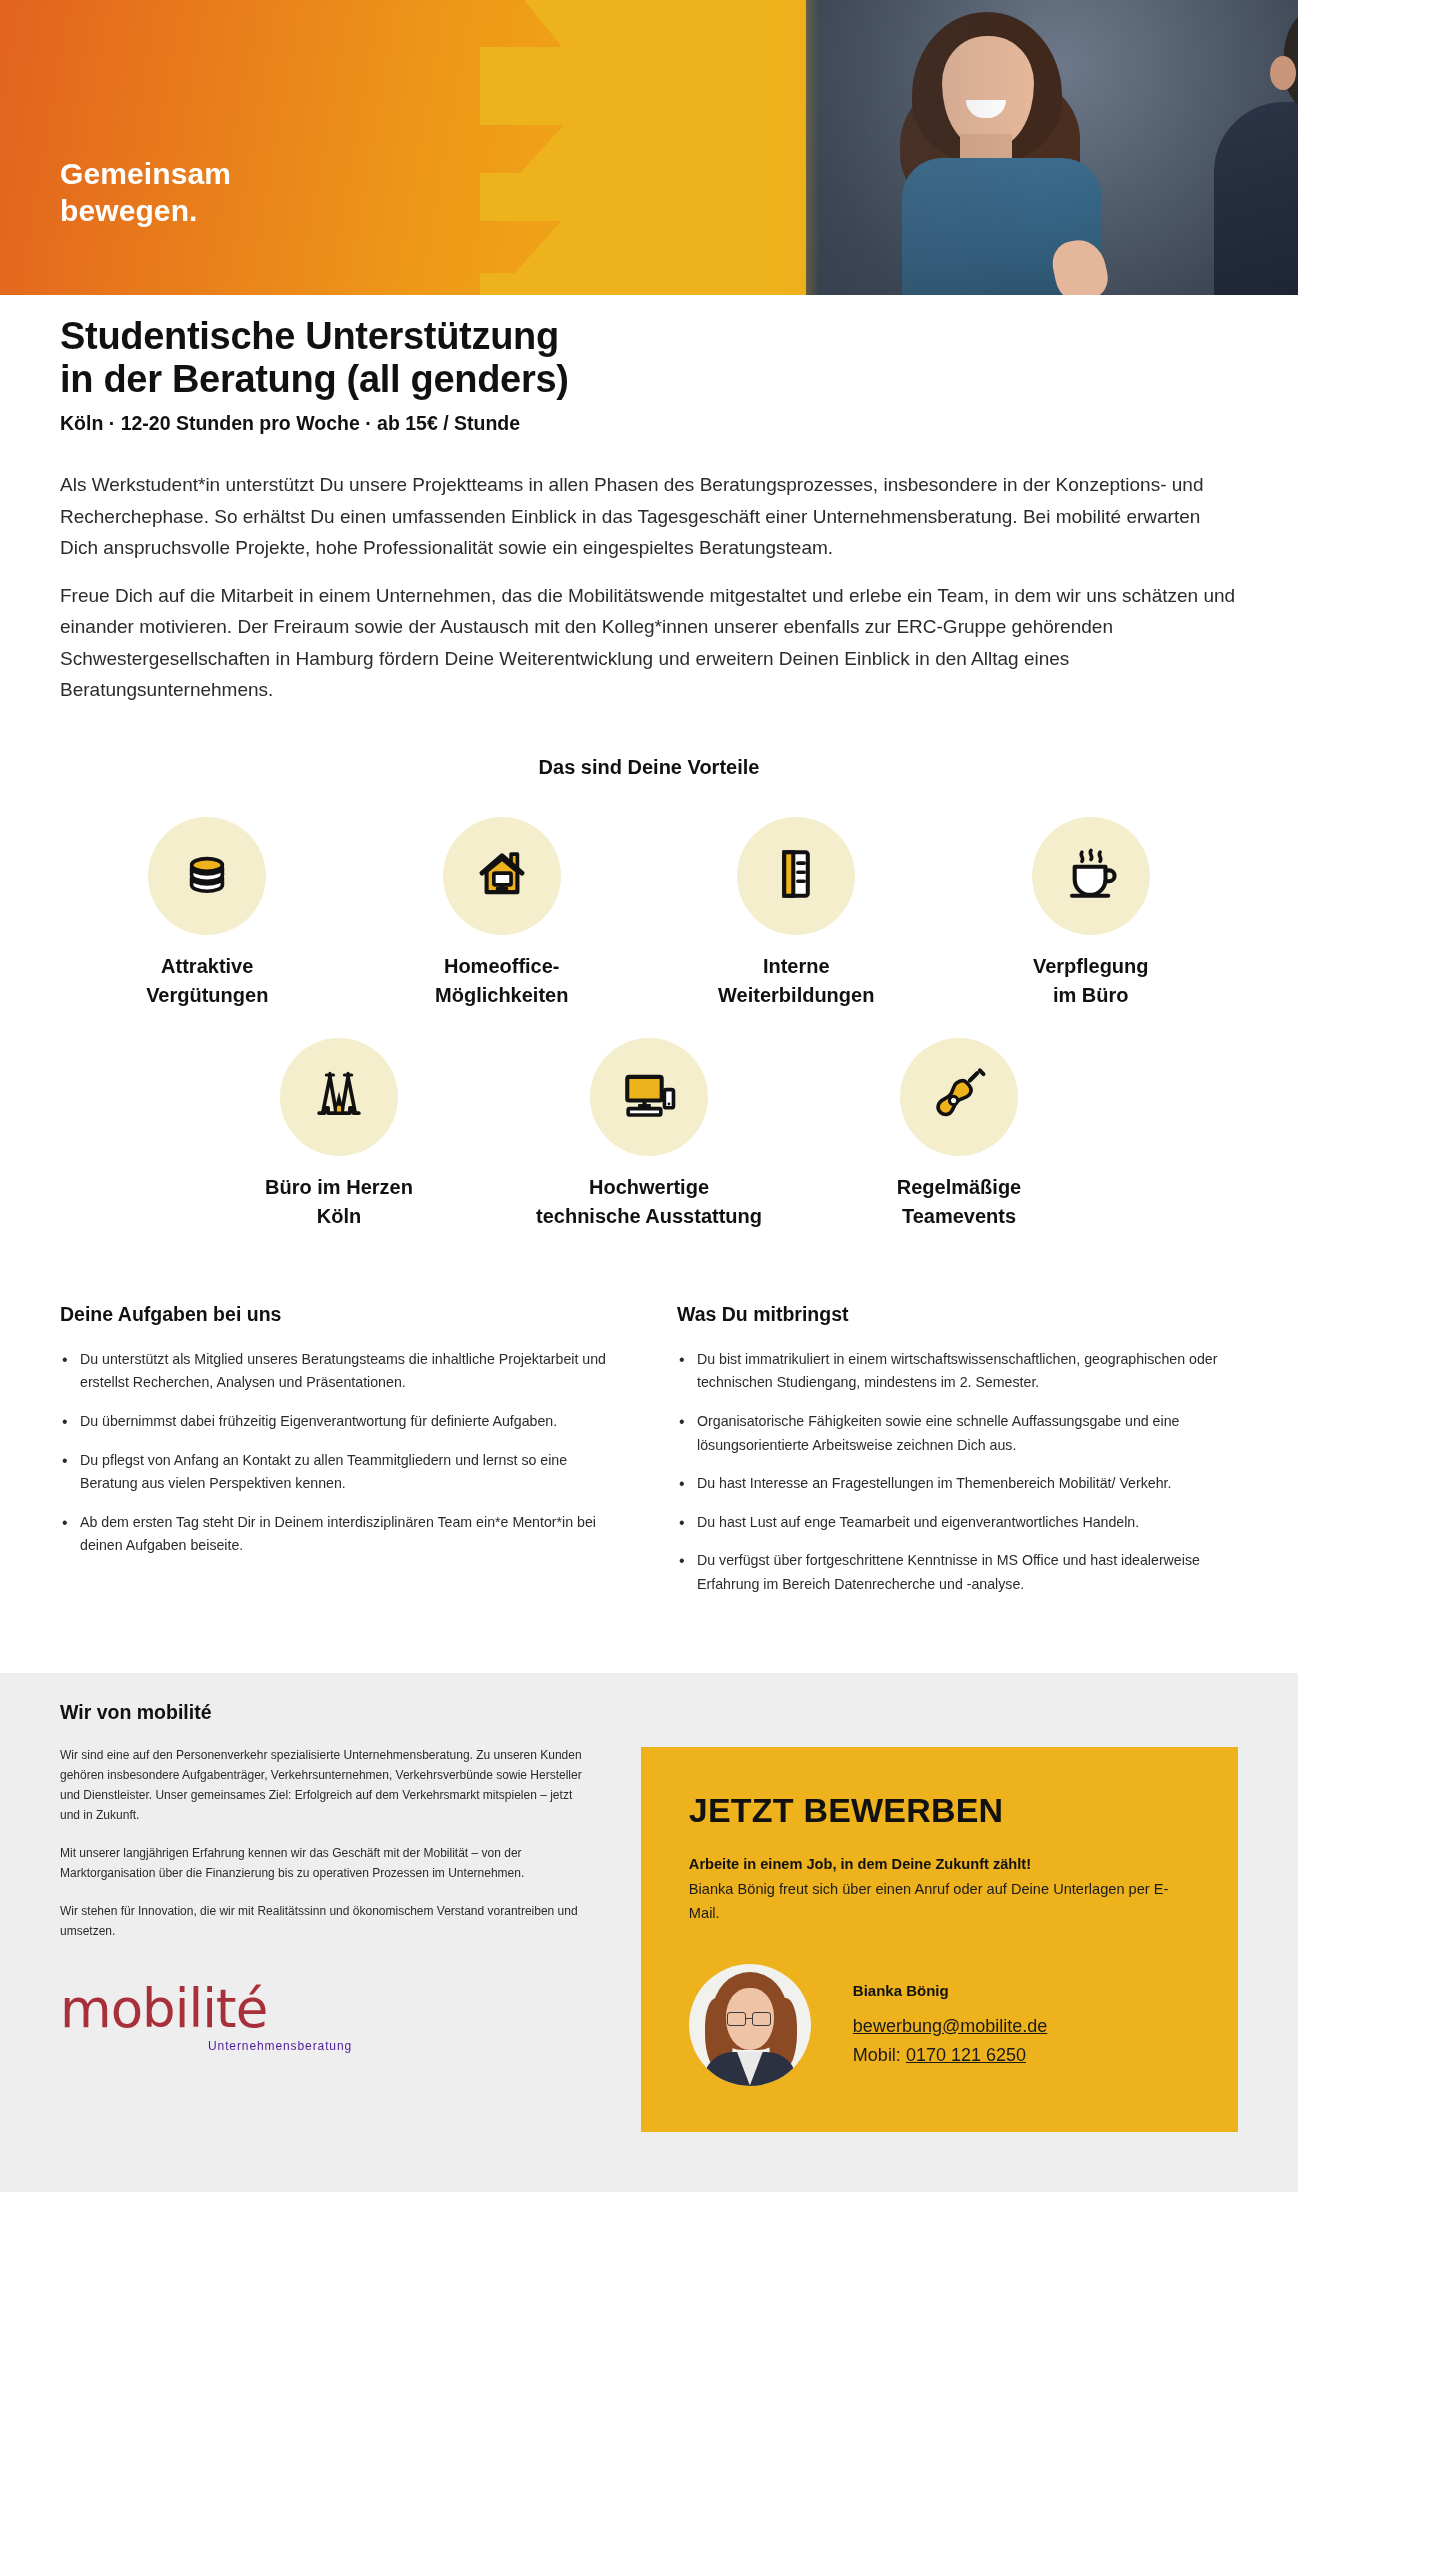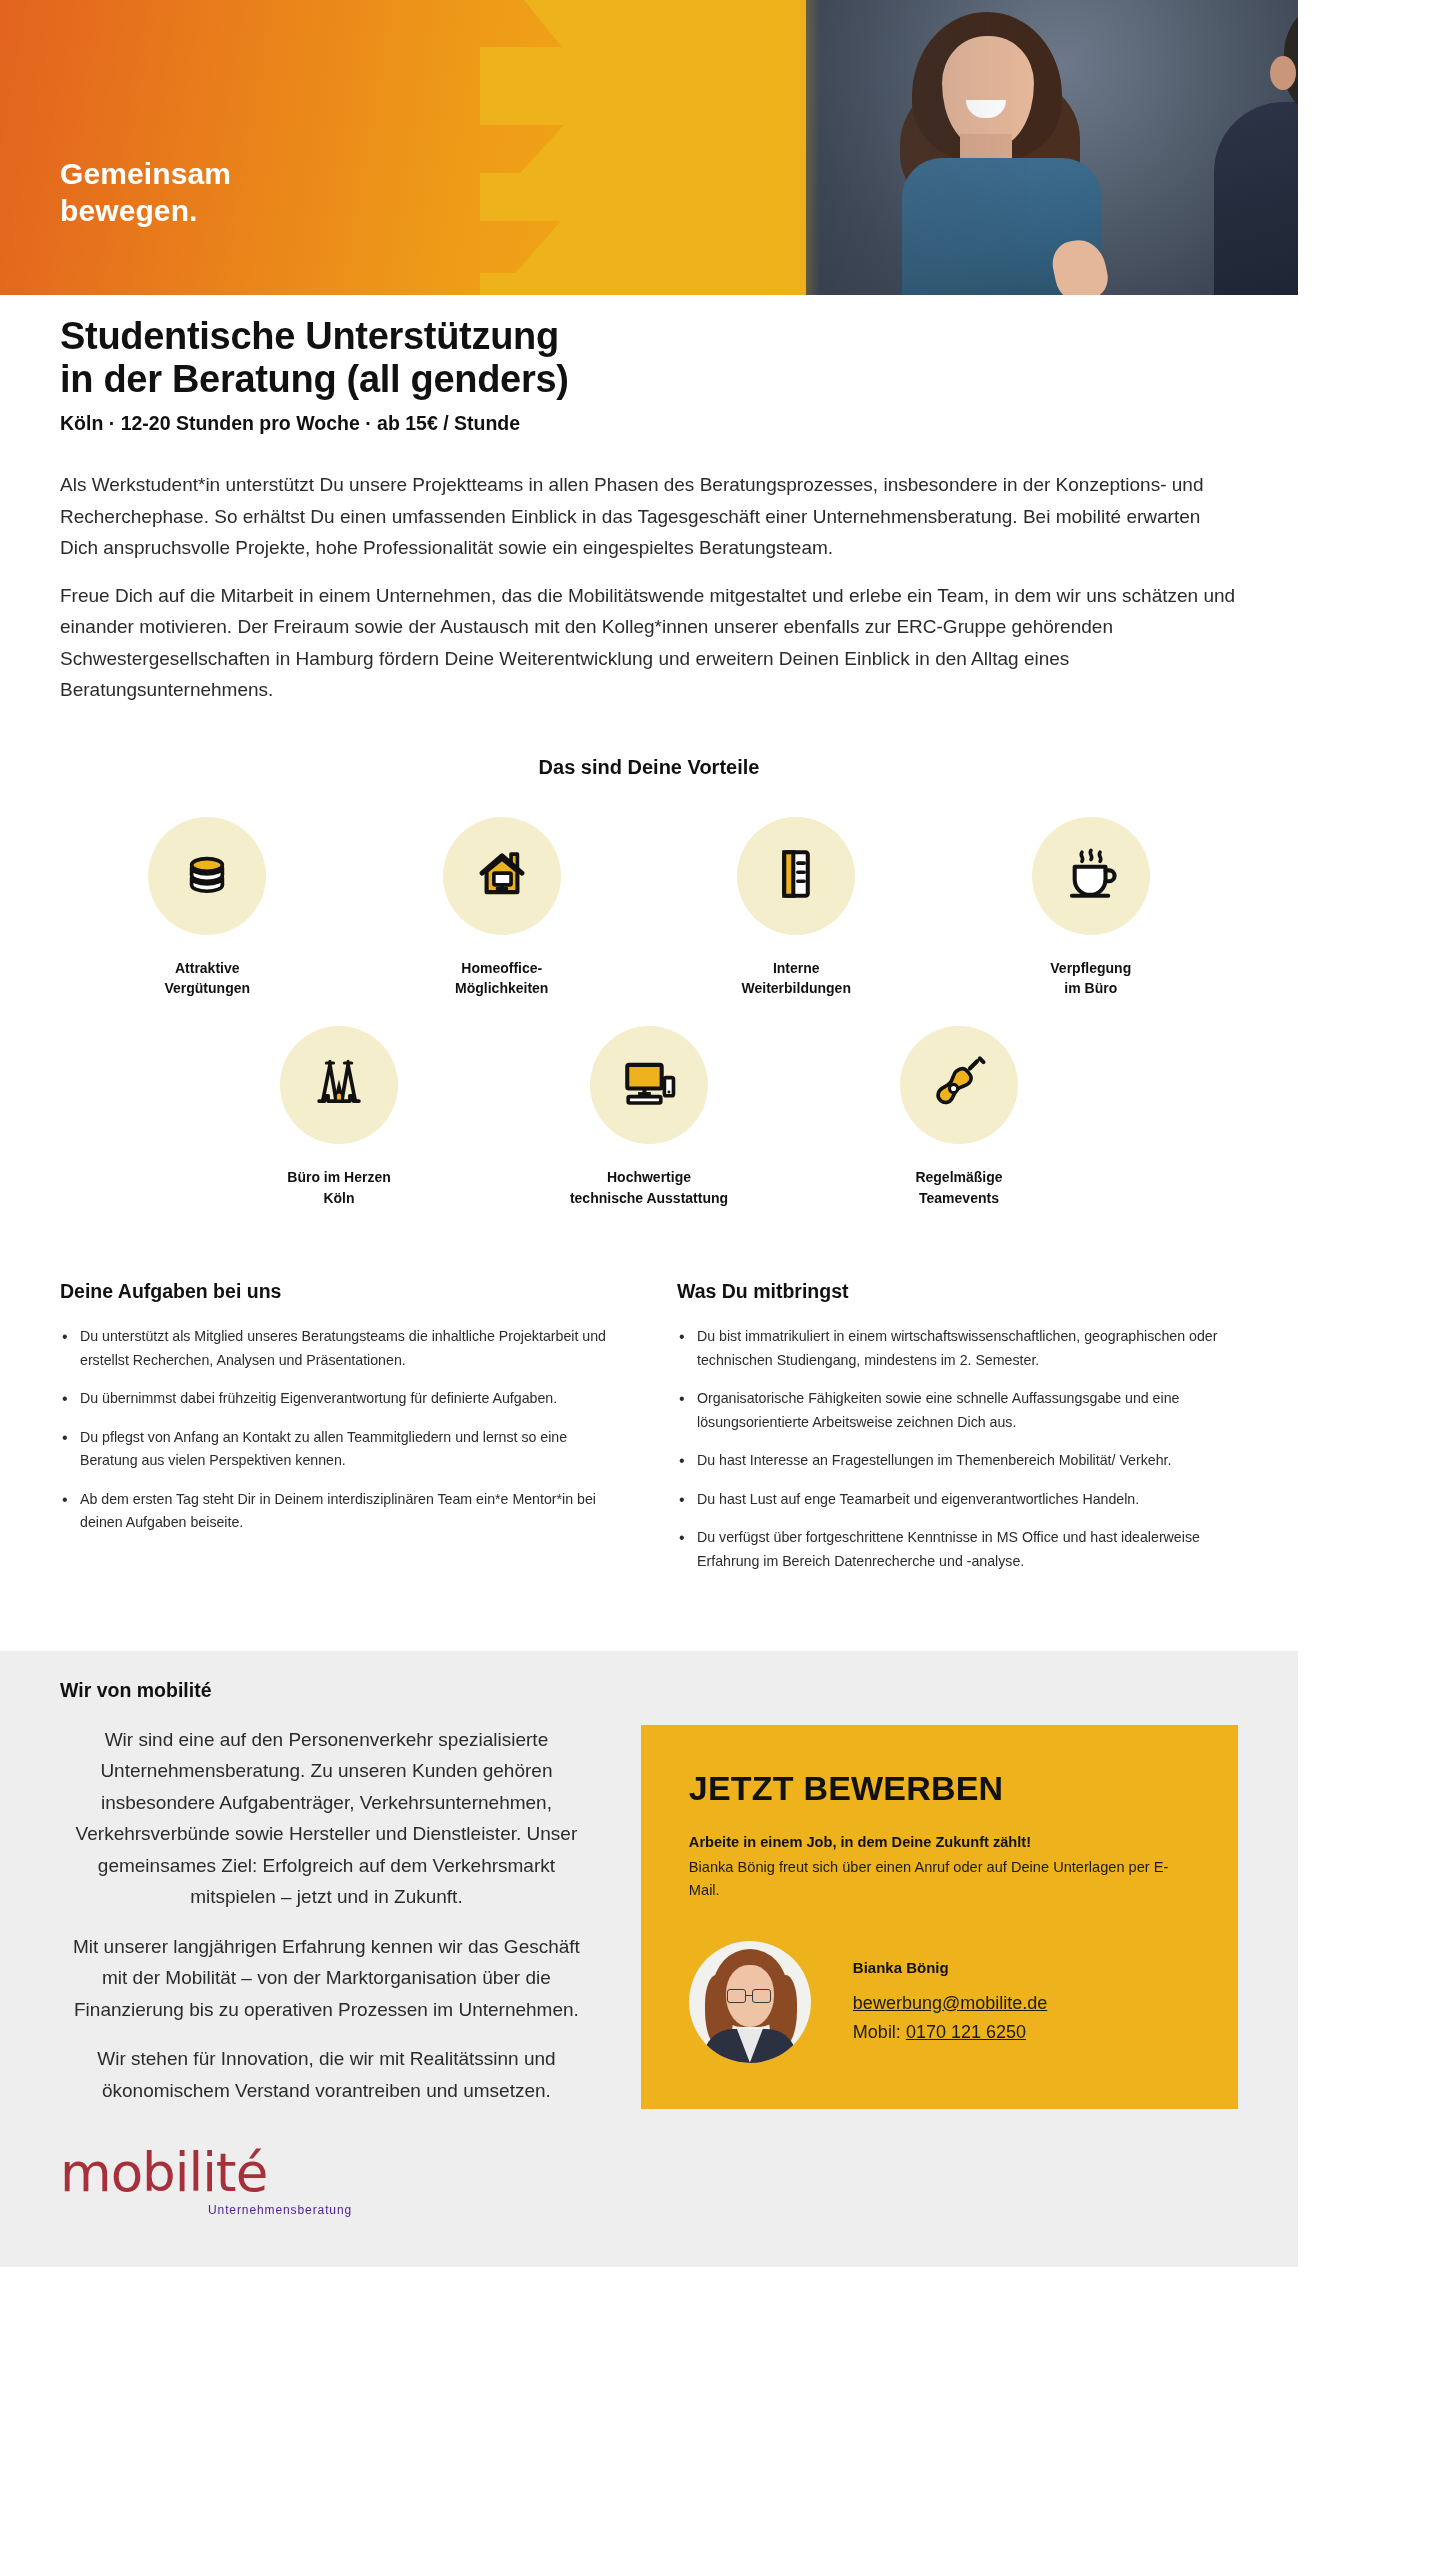--- a/index.html
+++ b/index.html
@@ -204,22 +204,22 @@
   }
   .benefit-circle {
     width: 118px; height: 118px;
     border-radius: 50%;
     background: #f4eecd;
     display: flex;
     align-items: center;
     justify-content: center;
   }
   .benefit-label {
-    margin-top: 23px;
-    font-size: 14px;
+    margin-top: 17px;
+    font-size: 20px;
     font-weight: bold;
     line-height: 1.45;
     color: #111111;
     white-space: pre-line;
   }
 
   
   .cols {
     display: flex;
     margin-top: 72px;
@@ -268,25 +268,24 @@
     gap: 48px;
   }
   .about { width: 605px; }
   .about-title {
     font-size: 19.5px;
     font-weight: bold;
     color: #111111;
     margin-bottom: 22px;
   }
   .about p {
-    font-size: 19px;
+    font-size: 12px;
     line-height: 1.66;
     color: #2b2b2b;
     margin-bottom: 18px;
-    text-align: center;
   }
 
   .logo-block { margin-top: 40px; padding-bottom: 50px; }
   .logo-word {
     font-size: 53px;
     color: #a8303a;
     font-weight: normal;
     letter-spacing: -1px;
     line-height: 1;
     font-family: "DejaVu Sans", sans-serif;

